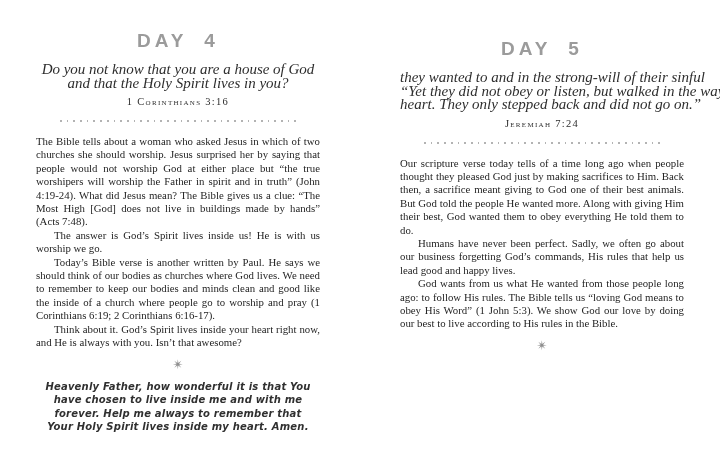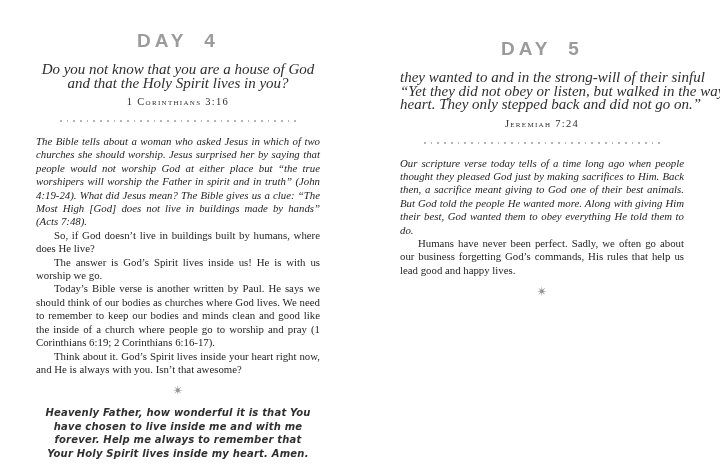--- a/index.html
+++ b/index.html
@@ -29,21 +29,21 @@
     font-size:10.5px;letter-spacing:1.3px;color:#2e2e2e;
   }
   .dotted-sep{
     width:236px;height:2px;margin:13px auto 13px auto;
     background:repeating-linear-gradient(to right,var(--dot_gray) 0 1.7px,transparent 1.7px 6.7px);
   }
   .body-text p{
     margin:0;font-size:10.8px;line-height:13.4px;color:var(--body_ink);
     text-align:justify;text-indent:18px;
   }
-  .body-text p.first{text-indent:0;font-style:italic;}
+  .body-text p.first{text-indent:0;}
   .ornament{
     text-align:center;color:var(--ornament_gray);
     font-size:13px;line-height:13px;margin:8px 0 9px 0;
     font-family:"DejaVu Sans",sans-serif;
   }
   .prayer{
     font-family:"DejaVu Sans",sans-serif;font-style:italic;font-weight:bold;
     font-size:10px;line-height:13.5px;letter-spacing:0.2px;color:#303030;
     text-align:center;max-width:268px;margin:8px auto;
   }
@@ -56,38 +56,38 @@
   <div class="page page-left">
     <div class="day-title">DAY 4</div>
     <div class="verse">
       <div class="verse-line">Do you not know that you are a house of God</div>
       <div class="verse-line">and that the Holy Spirit lives in you?</div>
     </div>
     <div class="verse-ref">1 Corinthians 3:16</div>
     <div class="dotted-sep"></div>
     <div class="body-text">
       <p class="first">The Bible tells about a woman who asked Jesus in which of two churches she should worship. Jesus surprised her by saying that people would not worship God at either place but “the true worshipers will worship the Father in spirit and in truth” (John 4:19-24). What did Jesus mean? The Bible gives us a clue: “The Most High [God] does not live in buildings made by hands” (Acts 7:48).</p>
-      <p>So, if God doesn’t live in buildings built by humans, where does He live?</p>
       <p>The answer is God’s Spirit lives inside us! He is with us worship we go.</p>
       <p>Today’s Bible verse is another written by Paul. He says we should think of our bodies as churches where God lives. We need to remember to keep our bodies and minds clean and good like the inside of a church where people go to worship and pray (1 Corinthians 6:19; 2 Corinthians 6:16-17).</p>
       <p>Think about it. God’s Spirit lives inside your heart right now, and He is always with you. Isn’t that awesome?</p>
     </div>
     <div class="ornament">✴</div>
     <div class="prayer">Heavenly Father, how wonderful it is that You have chosen to live inside me and with me forever. Help me always to remember that Your Holy Spirit lives inside my heart. Amen.</div>
   </div>
 
   <div class="page page-right">
     <div class="day-title">DAY 5</div>
     <div class="verse">
       <div class="verse-line">they wanted to and in the strong-will of their sinful</div>
       <div class="verse-line">“Yet they did not obey or listen, but walked in the way</div>
       <div class="verse-line">heart. They only stepped back and did not go on.”</div>
     </div>
     <div class="verse-ref">Jeremiah 7:24</div>
     <div class="dotted-sep"></div>
     <div class="body-text">
       <p class="first">Our scripture verse today tells of a time long ago when people thought they pleased God just by making sacrifices to Him. Back then, a sacrifice meant giving to God one of their best animals. But God told the people He wanted more. Along with giving Him their best, God wanted them to obey everything He told them to do.</p>
       <p>Humans have never been perfect. Sadly, we often go about our business forgetting God’s commands, His rules that help us lead good and happy lives.</p>
+      <p>God wants from us what He wanted from those people long ago: to follow His rules. The Bible tells us “loving God means to obey His Word” (1 John 5:3). We show God our love by doing our best to live according to His rules in the Bible.</p>
     </div>
     <div class="ornament">✴</div>
   </div>
 
 </div>
 
 </body></html>

